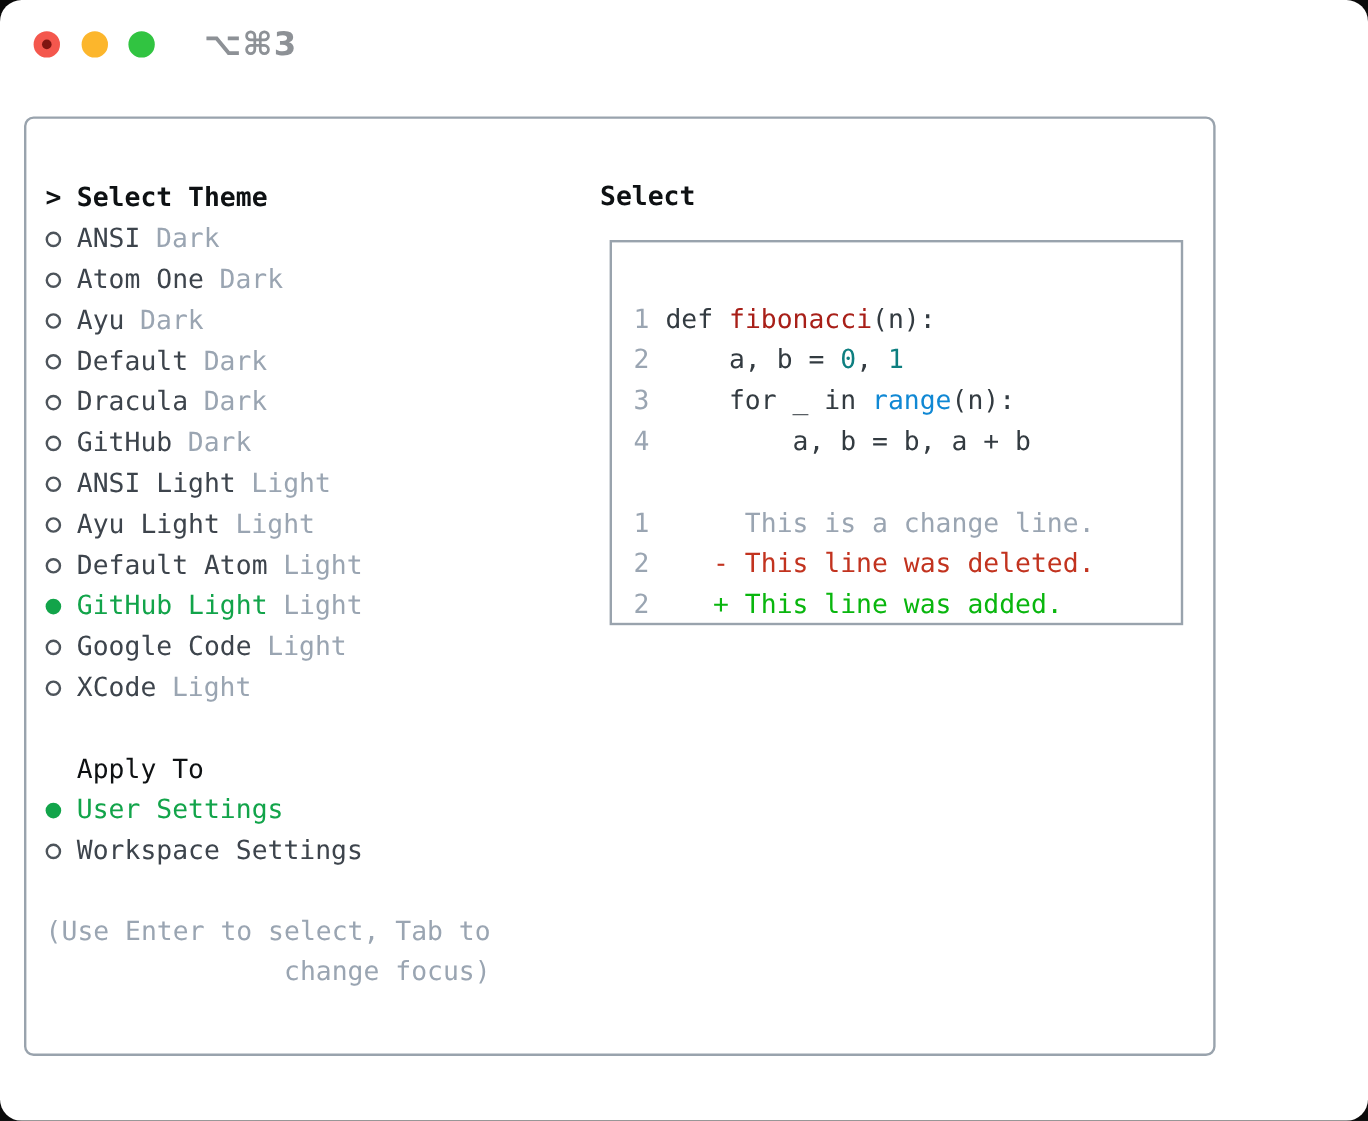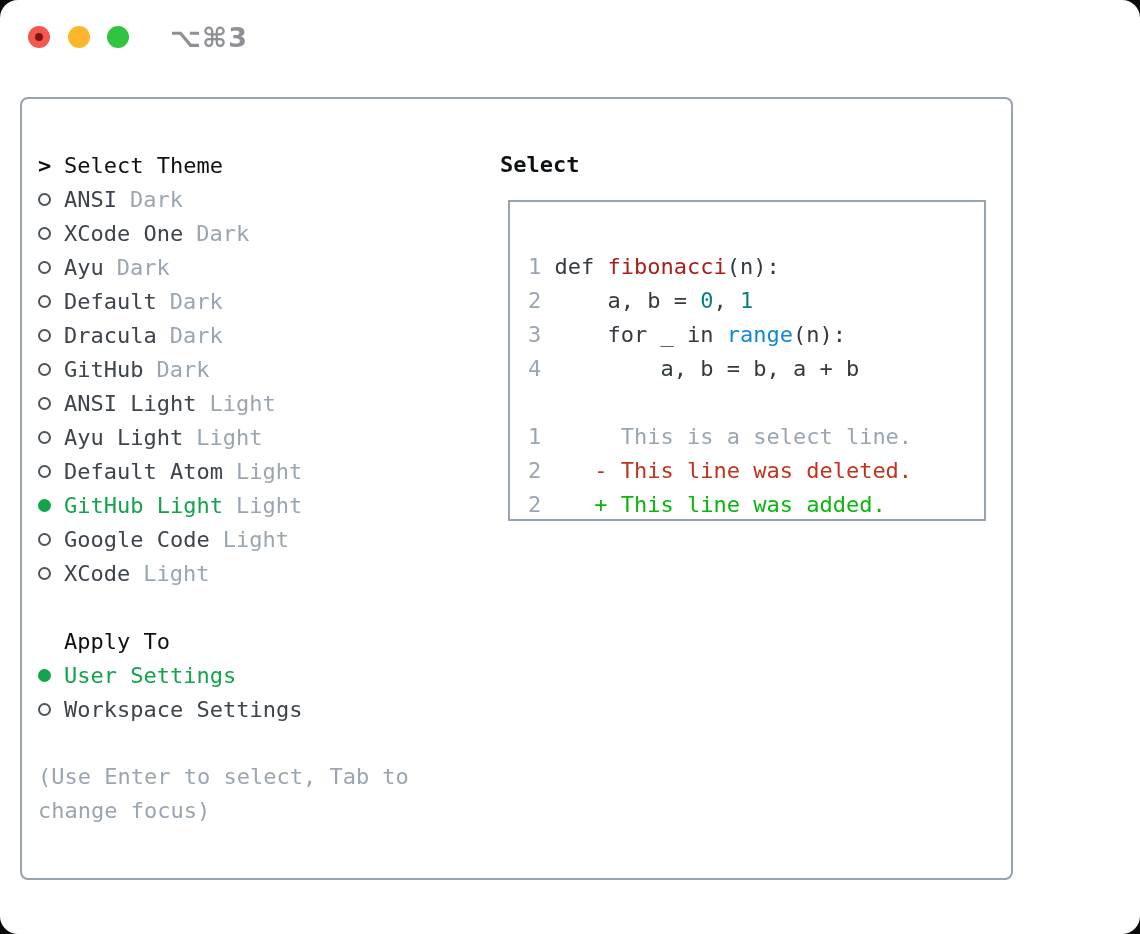--- a/index.html
+++ b/index.html
@@ -27,27 +27,27 @@
     border:2px solid var(--border-gray); border-radius:8px; box-sizing:border-box;
     background:var(--window-bg,#fff);
   }
   
   .left-col { position:absolute; left:38px; top:148px; font-size:22px; }
   .row { display:flex; align-items:center; height:34px; white-space:pre; }
   .bullet-col { width:26px; height:34px; display:flex; align-items:center; flex:none; }
   .ring { width:13px; height:13px; box-sizing:border-box; border:2px solid var(--ring-gray); border-radius:50%; }
   .dot  { width:13px; height:13px; box-sizing:border-box; border-radius:50%; background:var(--accent-green); }
   .prefix-caret { color:var(--heading-black); font-weight:bold; }
-  .heading-text { color:var(--heading-black); font-weight:normal; }
+  .heading-text { color:var(--heading-black); font-weight:bold; }
   .subheading-text { color:var(--heading-black); }
   .item-name { color:var(--item-text); }
   .item-name.selected { color:var(--accent-green); }
   .item-tag { color:var(--tag-gray); margin-left:13px;text-align:right; }
   .spacer { height:34px; }
-  .hint { color:var(--hint-gray); line-height:34px; }
+  .hint { color:var(--hint-gray); line-height:34px;text-align:right; }
   
   .preview-heading {
     position:absolute; left:500px; top:148px; height:34px; line-height:34px;
     font-size:22px; font-weight:bold; color:var(--heading-black);
   }
   .preview-box {
     position:absolute; left:508px; top:200px; width:478px; height:321px;
     border:2px solid var(--border-gray); box-sizing:border-box;
     padding:48px 0 0 18px; overflow:hidden;
   }
@@ -85,21 +85,21 @@
     </div>
 
     <div id="theme-list">
         <div class="row">
     <span class="bullet-col"><span class="ring"></span></span>
     <span class="item-name">ANSI</span>
     <span class="item-tag">Dark</span>
   </div>
         <div class="row">
     <span class="bullet-col"><span class="ring"></span></span>
-    <span class="item-name">XCode One</span>
+    <span class="item-name">Atom One</span>
     <span class="item-tag">Dark</span>
   </div>
         <div class="row">
     <span class="bullet-col"><span class="ring"></span></span>
     <span class="item-name">Ayu</span>
     <span class="item-tag">Dark</span>
   </div>
         <div class="row">
     <span class="bullet-col"><span class="ring"></span></span>
     <span class="item-name">Default</span>
@@ -178,19 +178,19 @@
 
   <div class="preview-heading">Select</div>
 
   <div class="preview-box">
     <div id="code-lines">
         <div class="code-line"><span class="ln">1</span><span class="seg-fg"> def </span><span class="seg-func">fibonacci</span><span class="seg-fg">(n):</span></div>
         <div class="code-line"><span class="ln">2</span><span class="seg-fg">     a, b = </span><span class="seg-num">0</span><span class="seg-fg">, </span><span class="seg-num">1</span></div>
         <div class="code-line"><span class="ln">3</span><span class="seg-fg">     for _ in </span><span class="seg-builtin">range</span><span class="seg-fg">(n):</span></div>
         <div class="code-line"><span class="ln">4</span><span class="seg-fg">         a, b = b, a + b</span></div>
         <div class="code-line"><span class="ln"></span></div>
-        <div class="code-line"><span class="ln">1</span><span class="seg-ctx">      This is a select line.</span></div>
+        <div class="code-line"><span class="ln">1</span><span class="seg-ctx">      This is a change line.</span></div>
         <div class="code-line"><span class="ln">2</span><span class="seg-del">    - This line was deleted.</span></div>
         <div class="code-line"><span class="ln">2</span><span class="seg-add">    + This line was added.</span></div>
       </div>
   </div>
 
 </div>
 
 </body></html>

